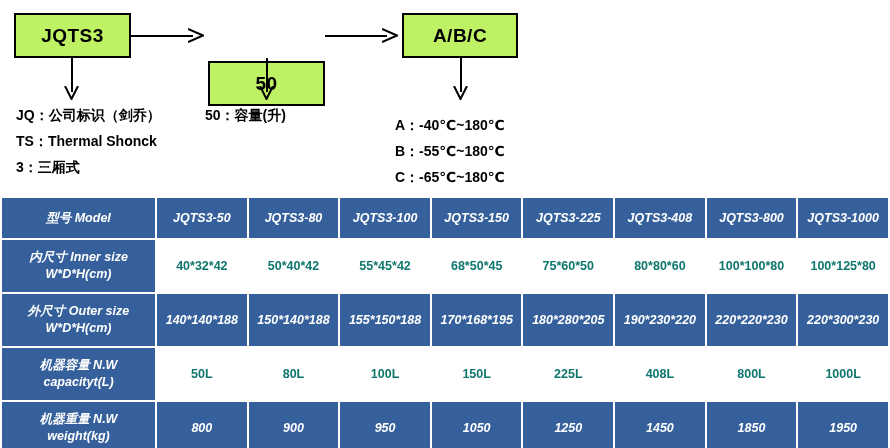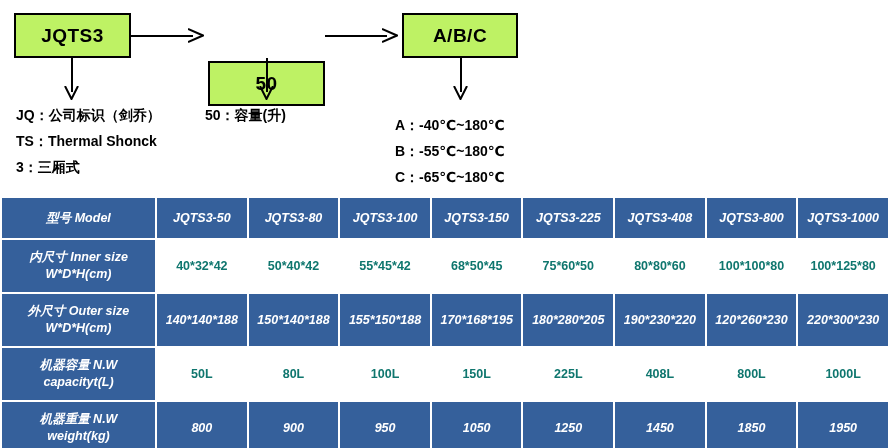--- a/index.html
+++ b/index.html
@@ -234,21 +234,21 @@
       <td class="cell-blue">
         <span class="lbl-cn">外尺寸 Outer size</span>
         <span class="lbl-en">W*D*H(cm)</span>
       </td>
       <td class="cell-blue">140*140*188</td>
       <td class="cell-blue">150*140*188</td>
       <td class="cell-blue">155*150*188</td>
       <td class="cell-blue">170*168*195</td>
       <td class="cell-blue">180*280*205</td>
       <td class="cell-blue">190*230*220</td>
-      <td class="cell-blue">120*260*230</td>
+      <td class="cell-blue">220*220*230</td>
       <td class="cell-blue">220*300*230</td>
     </tr>
 
     <tr class="row-cap">
       <td class="cell-blue">
         <span class="lbl-cn">机器容量 N.W</span>
         <span class="lbl-en">capacityt(L)</span>
       </td>
       <td class="cell-white">50L</td>
       <td class="cell-white">80L</td>

